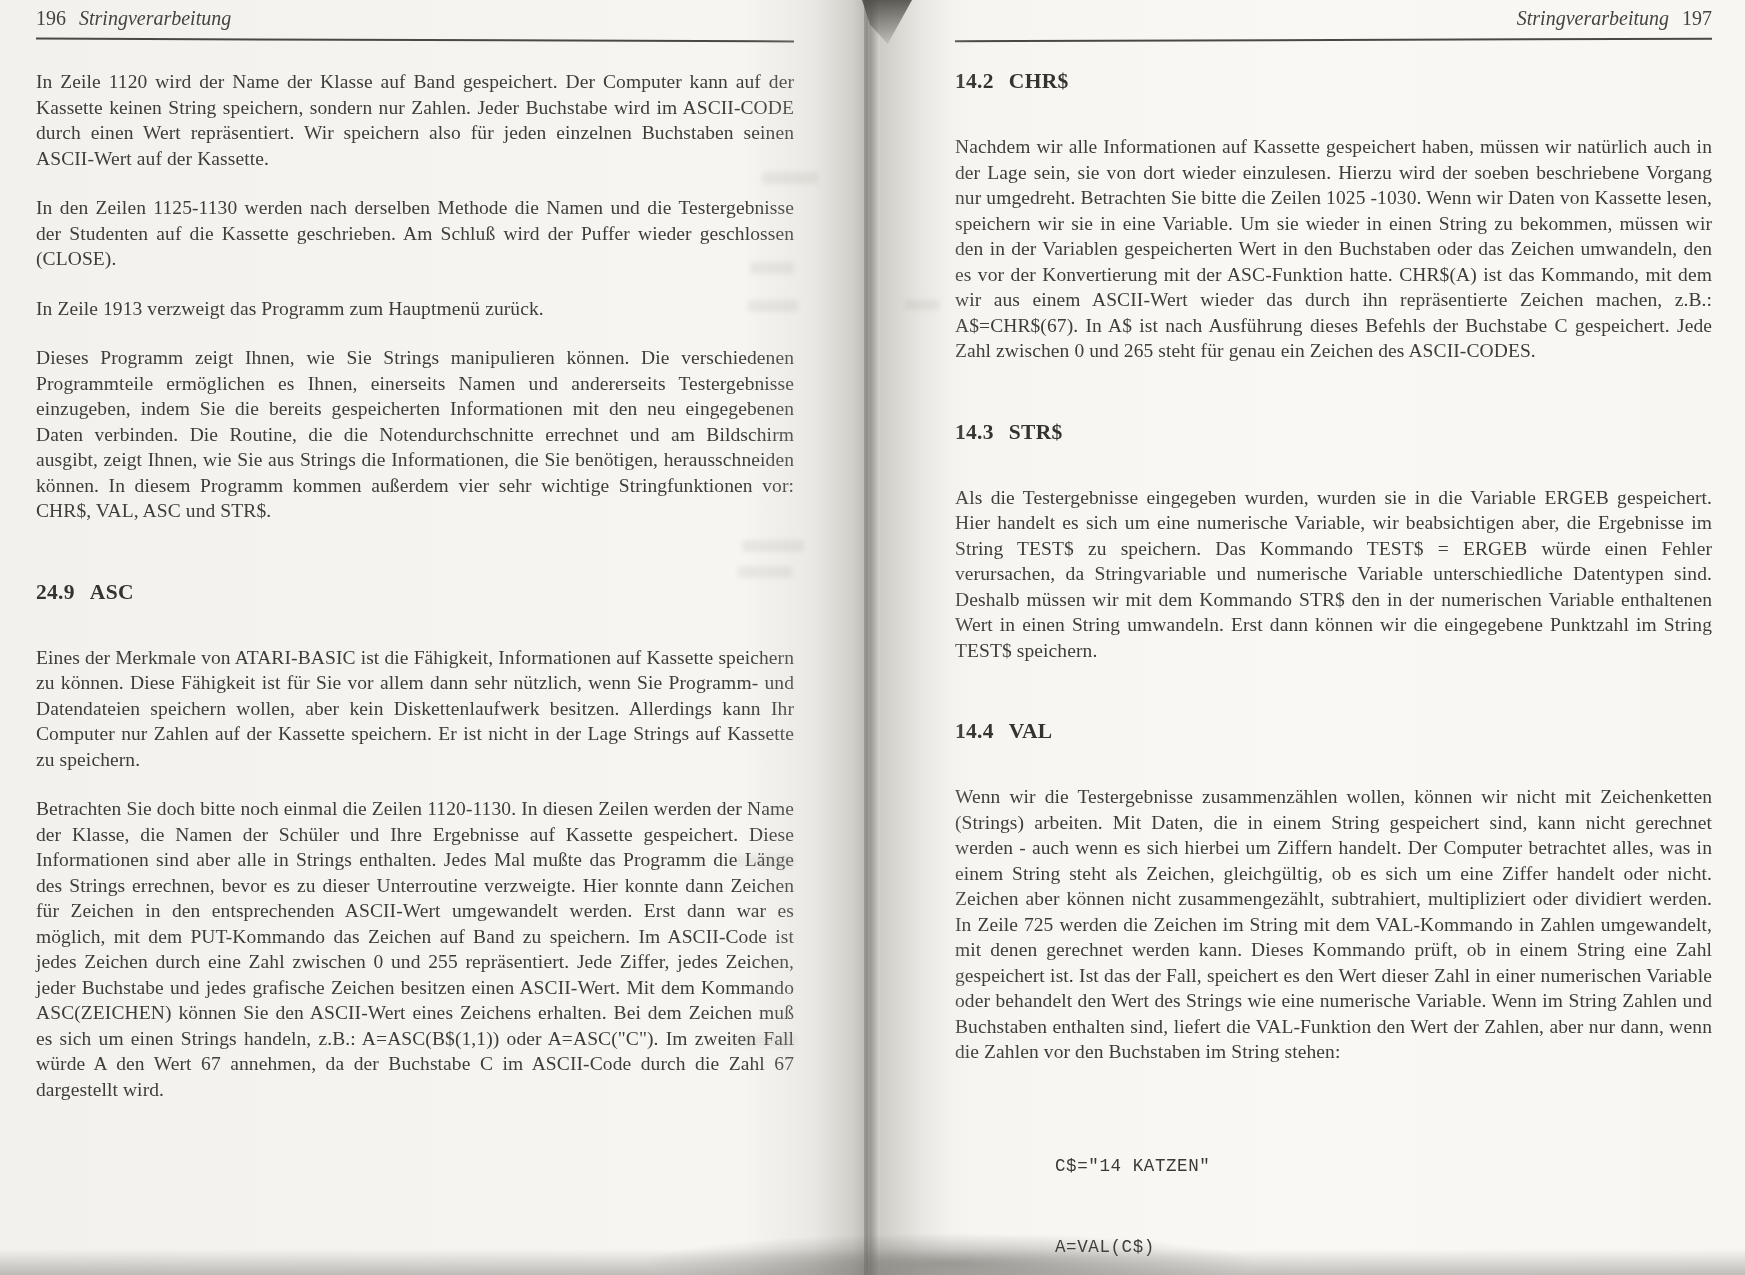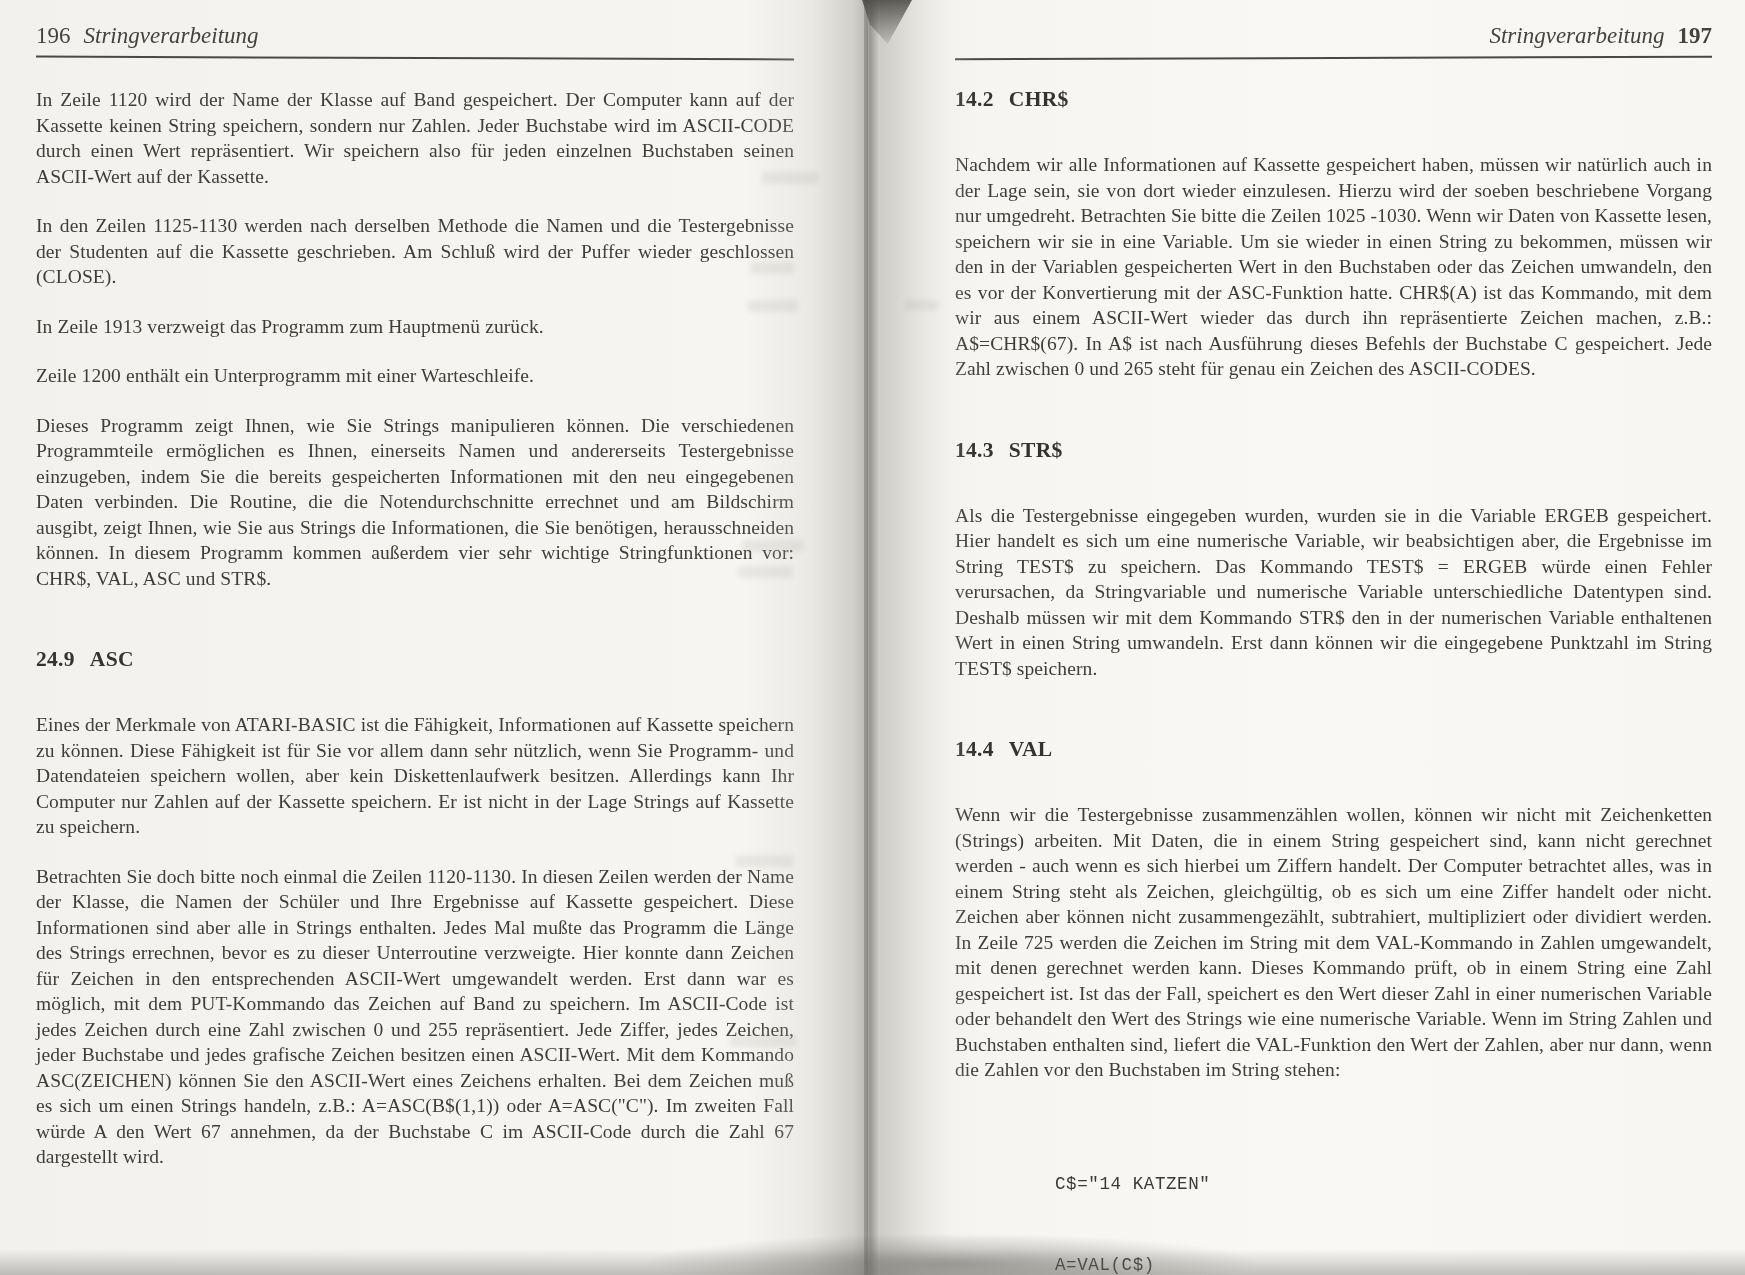--- a/index.html
+++ b/index.html
@@ -13,30 +13,30 @@
     background: linear-gradient(to right, #f2f1ee 0%, #f6f5f2 40%, #f6f5f2 56%, #f9f8f5 75%, #f7f6f3 100%);
     font-family: "Liberation Serif", serif;
     color: #3f3d37;
   }
 
   .page { position: absolute; top: 0; }
   .page-left  { left: 36px;  width: 758px; }
   .page-right { left: 955px; width: 757px; }
 
   .page-header {
-    padding-top: 24px;
-    font-size: 23px;
+    padding-top: 6px;
+    font-size: 20px;
     line-height: 24px;
     color: #45433d;
     white-space: nowrap;
   }
   .page-header.align-right { text-align: right; }
   .running-title { font-style: italic; }
   .page-left  .running-title { margin-left: 13px; }
-  .page-right .page-num      { margin-left: 13px; font-weight: bold; }
+  .page-right .page-num      { margin-left: 13px; }
 
   .header-rule {
     margin-top: 9px;
     height: 0;
     border-top: 2px solid #4a4842;
   }
   .page-left  .header-rule { transform: rotate(0.22deg); }
   .page-right .header-rule { transform: rotate(-0.2deg); }
 
   .page-body { margin-top: 28px; }
@@ -123,21 +123,20 @@
   <div class="page page-left">
     <div class="page-header">
       <span class="page-num">196</span><span class="running-title">Stringverarbeitung</span>
     </div>
     <div class="header-rule"></div>
 
     <div class="page-body">
       <p class="para">In Zeile 1120 wird der Name der Klasse auf Band gespeichert. Der Computer kann auf der Kassette keinen String speichern, sondern nur Zahlen. Jeder Buchstabe wird im ASCII-CODE durch einen Wert repräsentiert. Wir speichern also für jeden einzelnen Buchstaben seinen ASCII-Wert auf der Kassette.</p>
       <p class="para">In den Zeilen 1125-1130 werden nach derselben Methode die Namen und die Testergebnisse der Studenten auf die Kassette geschrieben. Am Schluß wird der Puffer wieder geschlossen (CLOSE).</p>
       <p class="para">In Zeile 1913 verzweigt das Programm zum Hauptmenü zurück.</p>
-      <p class="para">Zeile 1200 enthält ein Unterprogramm mit einer Warteschleife.</p>
       <p class="para">Dieses Programm zeigt Ihnen, wie Sie Strings manipulieren können. Die verschiedenen Programmteile ermöglichen es Ihnen, einerseits Namen und andererseits Testergebnisse einzugeben, indem Sie die bereits gespeicherten Informationen mit den neu eingegebenen Daten verbinden. Die Routine, die die Notendurchschnitte errechnet und am Bildschirm ausgibt, zeigt Ihnen, wie Sie aus Strings die Informationen, die Sie benötigen, herausschneiden können. In diesem Programm kommen außerdem vier sehr wichtige Stringfunktionen vor: CHR$, VAL, ASC und STR$.</p>
 
       <div class="section-heading">
         <span>24.9</span><span class="section-title">ASC</span>
       </div>
       <p class="para">Eines der Merkmale von ATARI-BASIC ist die Fähigkeit, Informationen auf Kassette speichern zu können. Diese Fähigkeit ist für Sie vor allem dann sehr nützlich, wenn Sie Programm- und Datendateien speichern wollen, aber kein Diskettenlaufwerk besitzen. Allerdings kann Ihr Computer nur Zahlen auf der Kassette speichern. Er ist nicht in der Lage Strings auf Kassette zu speichern.</p>
       <p class="para">Betrachten Sie doch bitte noch einmal die Zeilen 1120-1130. In diesen Zeilen werden der Name der Klasse, die Namen der Schüler und Ihre Ergebnisse auf Kassette gespeichert. Diese Informationen sind aber alle in Strings enthalten. Jedes Mal mußte das Programm die Länge des Strings errechnen, bevor es zu dieser Unterroutine verzweigte. Hier konnte dann Zeichen für Zeichen in den entsprechenden ASCII-Wert umgewandelt werden. Erst dann war es möglich, mit dem PUT-Kommando das Zeichen auf Band zu speichern. Im ASCII-Code ist jedes Zeichen durch eine Zahl zwischen 0 und 255 repräsentiert. Jede Ziffer, jedes Zeichen, jeder Buchstabe und jedes grafische Zeichen besitzen einen ASCII-Wert. Mit dem Kommando ASC(ZEICHEN) können Sie den ASCII-Wert eines Zeichens erhalten. Bei dem Zeichen muß es sich um einen Strings handeln, z.B.: A=ASC(B$(1,1)) oder A=ASC("C"). Im zweiten Fall würde A den Wert 67 annehmen, da der Buchstabe C im ASCII-Code durch die Zahl 67 dargestellt wird.</p>
     </div>
   </div>
 

